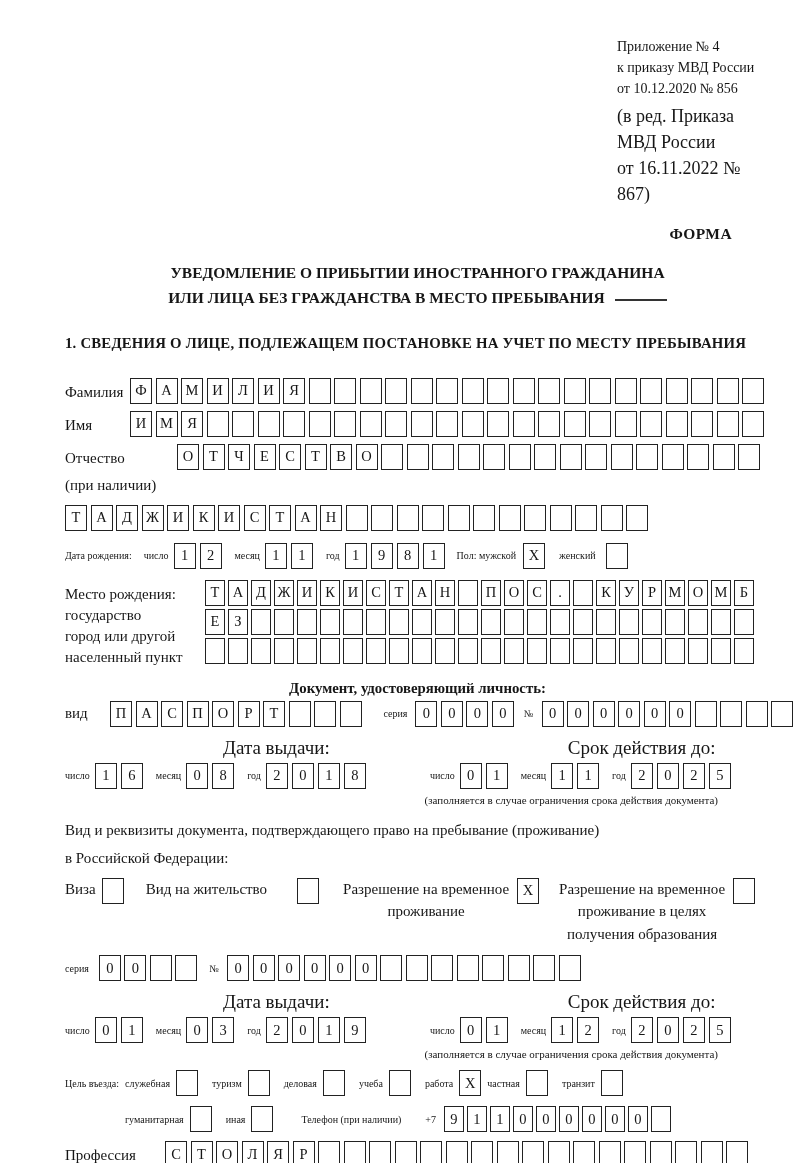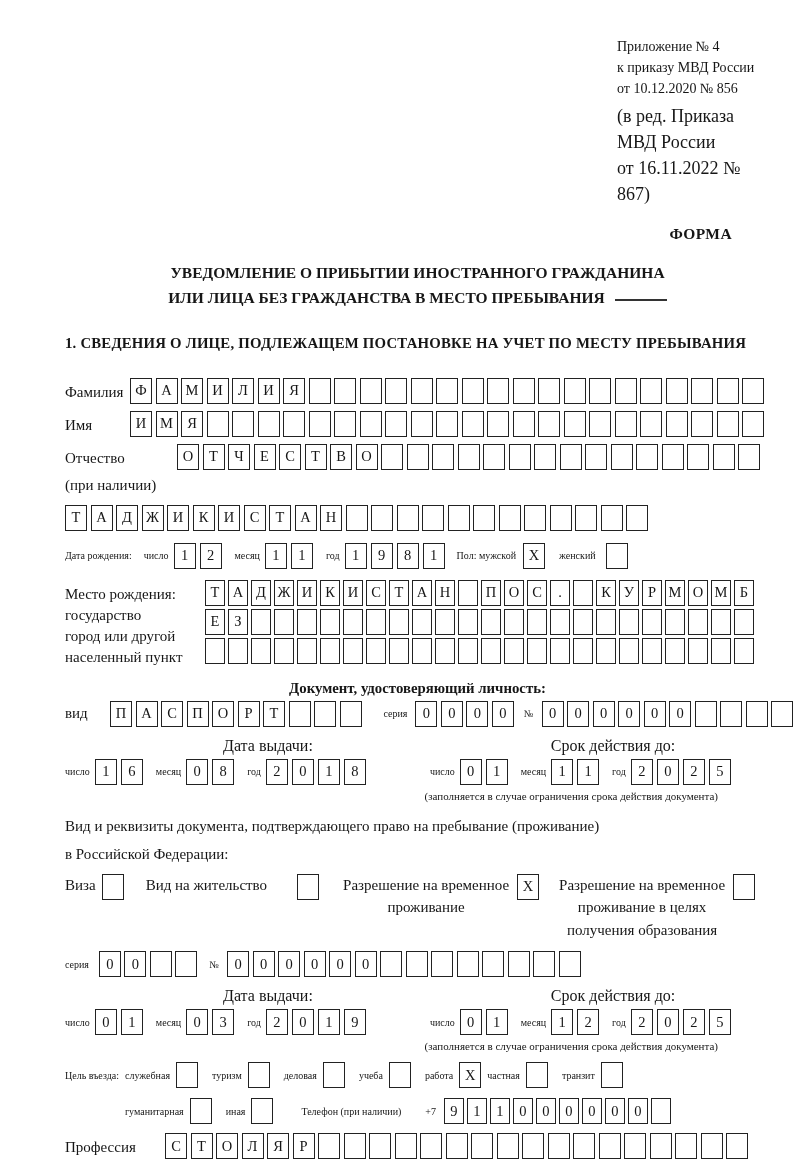--- a/index.html
+++ b/index.html
@@ -34,21 +34,21 @@
   .tight .cell { width:20px; }
   .cellcol { display:flex; flex-direction:column; gap:3px; }
   .cbx {
     width:22px; height:26px; border:1.7px solid #222;
     display:inline-flex; align-items:center; justify-content:center;
     font-size:14.5px; flex-shrink:0; background:#fff;
   }
   .lab { font-size:10px; }
 
   
-  .date-headers { display:flex; font-size:16px; margin-top:10px; }
+  .date-headers { display:flex; font-size:19px; margin-top:10px; }
   .dh1 { margin-left:158px; }
   .dh2 { margin-left:238px; }
   .date-row { display:flex; align-items:center; margin-top:4px; }
   .dgroup { display:flex; align-items:center; gap:5px; font-size:15px; }
   .dgroup .cells { gap:4px; }
   .dgap { margin-left:8px; }
   .right-group { margin-left:64px; }
   .note-right { text-align:right; padding-right:52px; font-size:11px; margin-top:5px; }
 
   .doc-heading { text-align:center; font-weight:bold; font-size:14.8px; margin-top:12px; }

